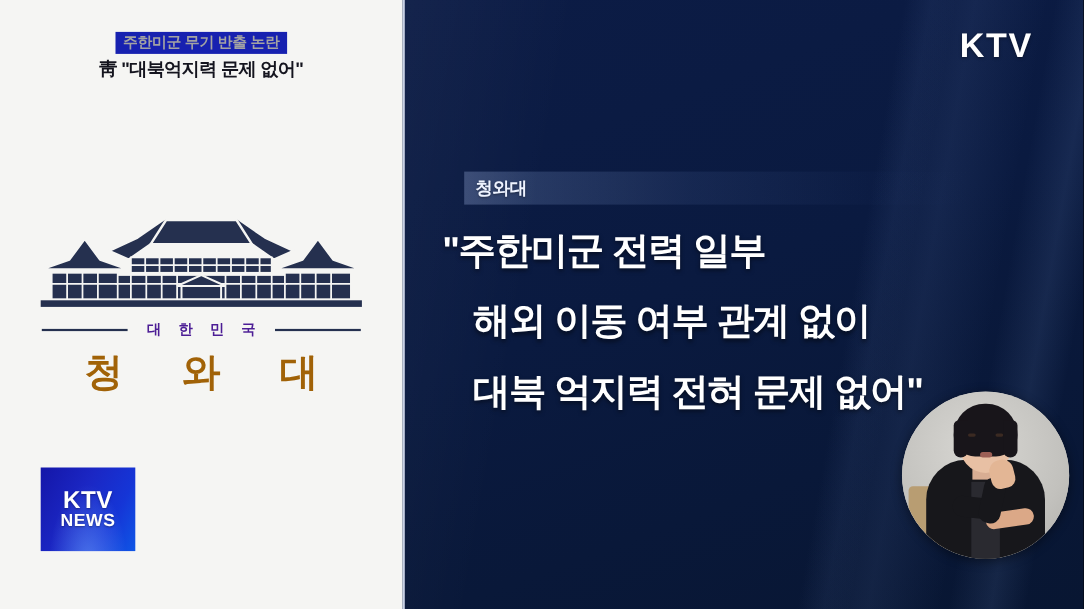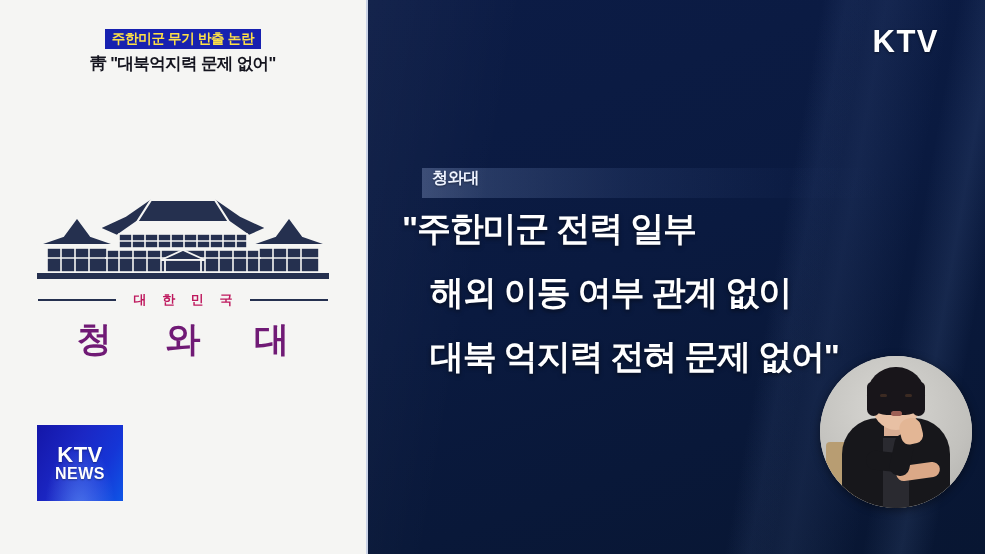--- a/index.html
+++ b/index.html
@@ -31,21 +31,21 @@
   
   #headline-block {
     position: absolute;
     left: 0; top: 29px;
     width: 366px;
     text-align: center;
   }
   #headline-badge {
     display: inline-block;
     background: #1721b0;
-    color: #fde047;
+    color: #a3a3a3;
     font-size: 13.5px;
     font-weight: bold;
     letter-spacing: -0.3px;
     padding: 2px 7px 3px 7px;
     line-height: 15px;
     white-space: nowrap;
   }
   #headline-sub {
     margin-top: 4px;
     color: #14141e;
@@ -78,31 +78,31 @@
     margin-left: auto;
     margin-right: auto;
   }
   .emblem-rule {
     height: 2px;
     background: #25304f;
     flex: 1 1 auto;
     max-width: 78px;
   }
   #emblem-country {
-    color: #be185d;
+    color: #4c1d95;
     font-size: 13px;
     font-weight: bold;
     letter-spacing: 6px;
     padding: 0 12px 0 18px;
     white-space: nowrap;
   }
   #emblem-name {
     margin-top: 10px;
     text-align: center;
-    color: #701a75;
+    color: #a16207;
     font-size: 35px;
     font-weight: bold;
     letter-spacing: 22px;
     text-indent: 22px;
     line-height: 40px;
     white-space: nowrap;
   }
 
   
   #ktv-news-logo {
@@ -175,31 +175,31 @@
     font-size: 31px;
     font-weight: bold;
     letter-spacing: 1.5px;
     text-shadow: 0 1px 3px rgba(0,0,0,0.45);
   }
 
   
   #source-bar {
     position: absolute;
     left: 54px;
-    top: 168px;
+    top: 156px;
     width: 460px;
     height: 30px;
     background: linear-gradient(90deg,
        rgba(150,170,215,0.34) 0%,
        rgba(120,145,195,0.26) 14%,
        rgba(80,105,160,0.17) 45%,
        rgba(40,62,115,0.06) 80%,
        rgba(20,40,90,0.0) 100%);
     display: flex;
-    align-items: flex-start;
+    align-items: center;
     font-family: Liberation Serif, serif;
   }
   #source-label {
     color: #eef3ff;
     font-size: 16px;
     font-weight: bold;
     letter-spacing: -0.3px;
     padding-left: 10px;
     text-shadow: 0 1px 2px rgba(0,0,0,0.4);
   }

